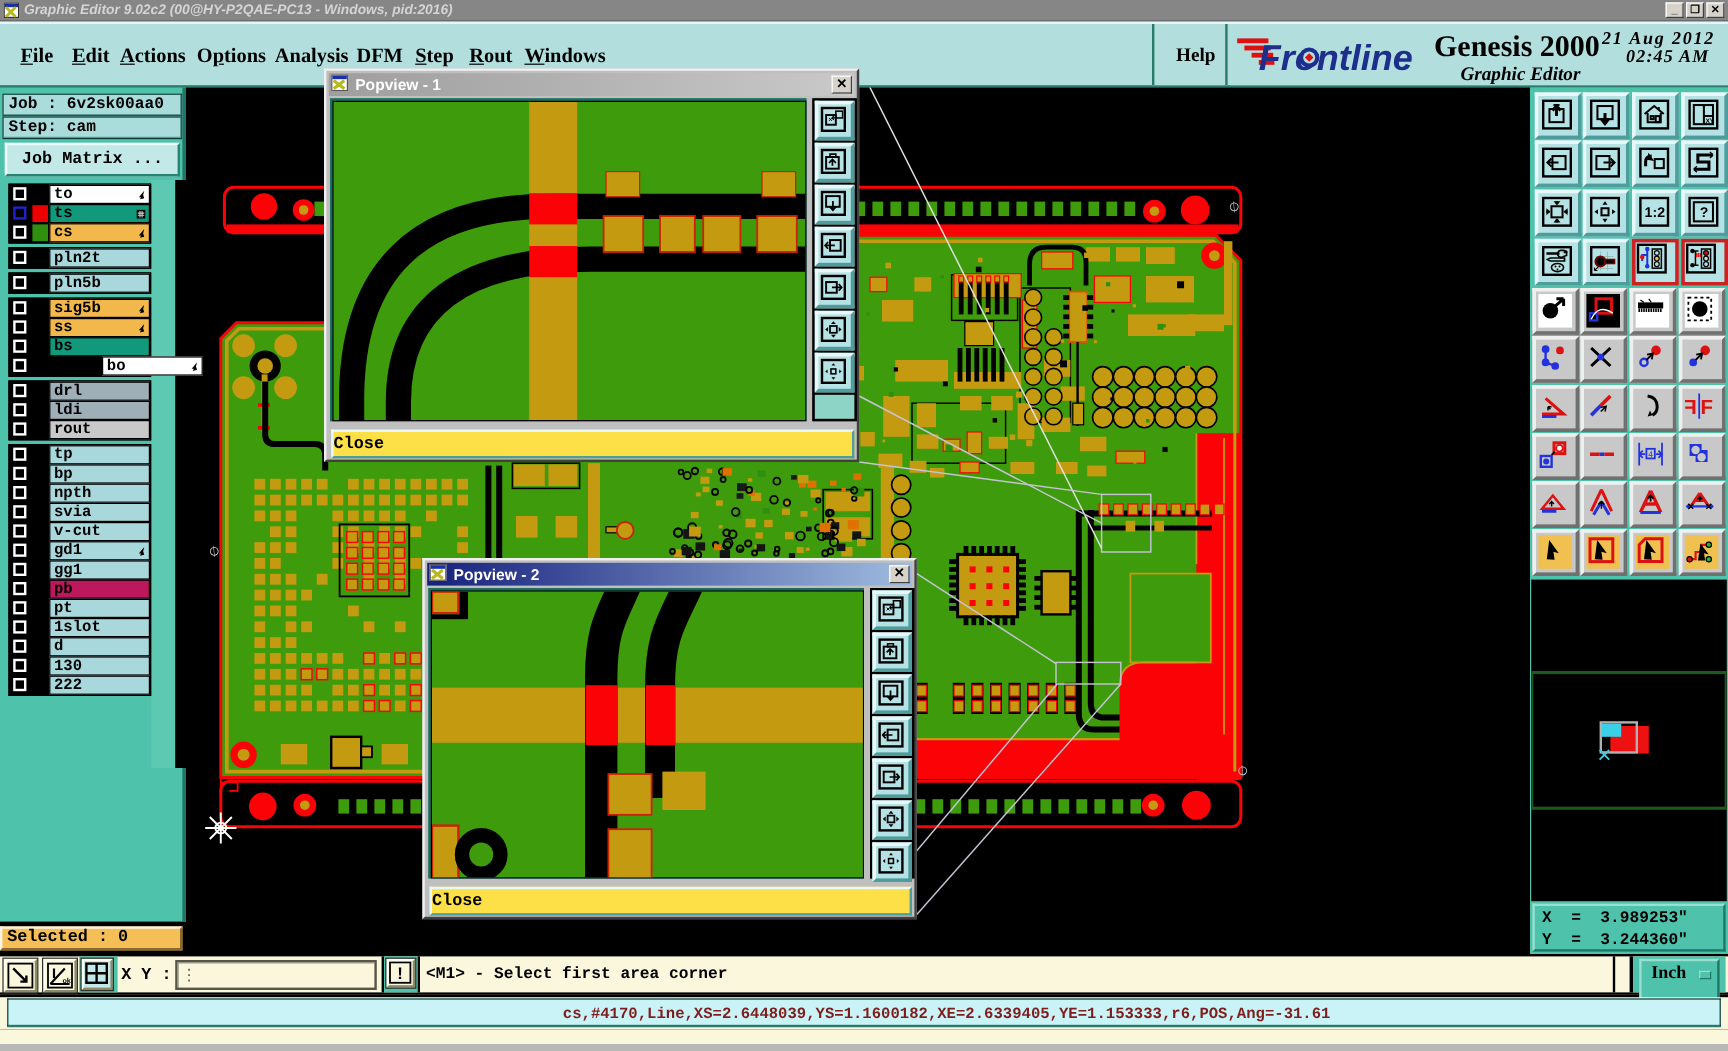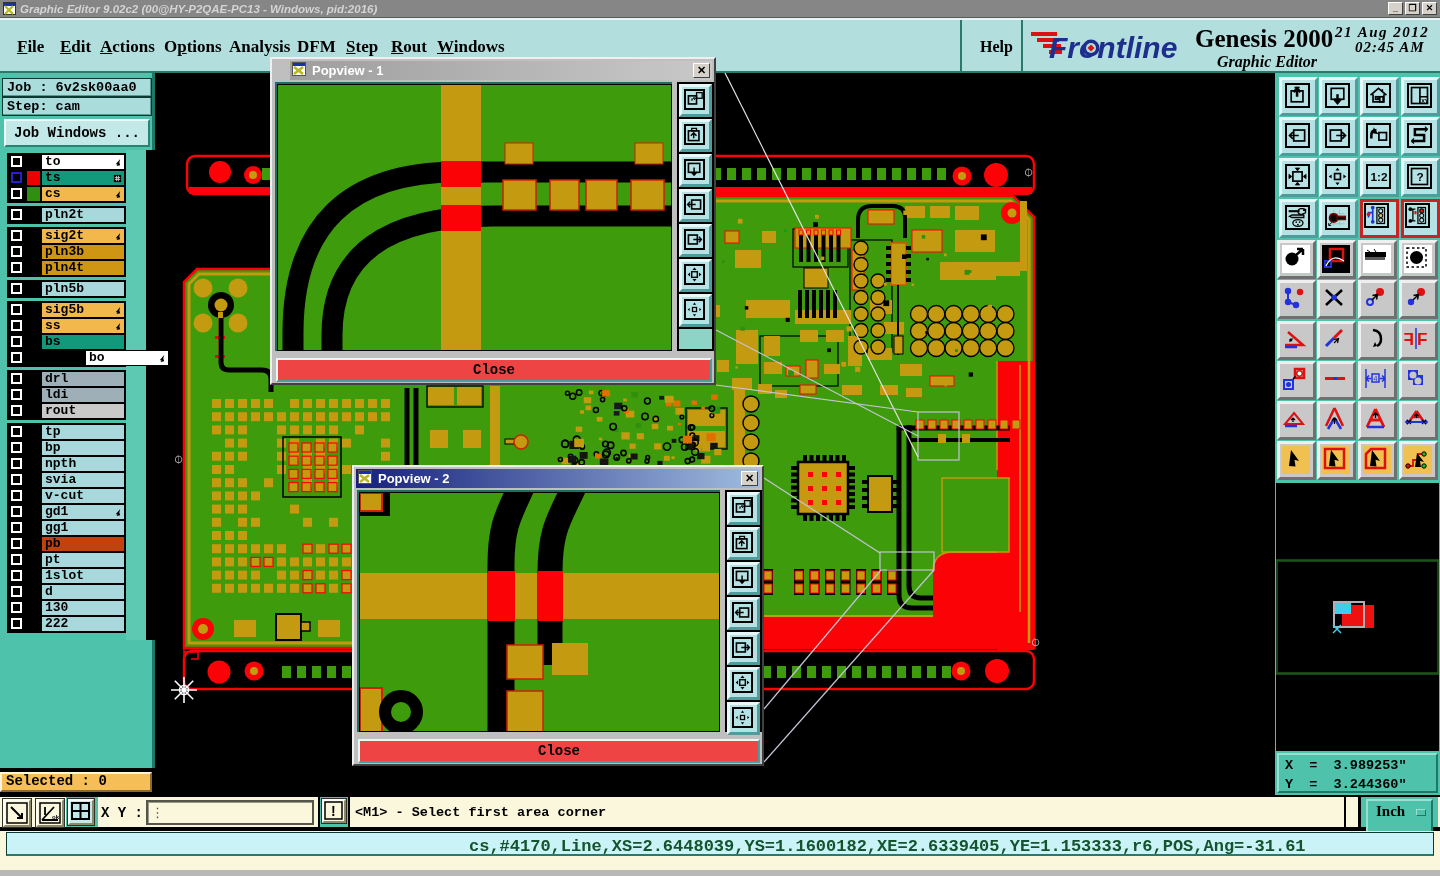--- a/index.html
+++ b/index.html
@@ -40,21 +40,21 @@
 #bottombar{left:0;top:795px;width:1440px;height:34px;background:#faf7dc;border-top:2px solid #000;border-bottom:2px solid #000;}
 #statusbar{left:0;top:831px;width:1440px;height:27px;background:#faf7dc;}
 #statusinner{position:absolute;left:6px;top:1px;width:1428px;height:24px;background:#c9f3f7;border:1px solid #0a3a32;border-bottom:2px solid #2a7a6a;}
 #bottomstrip{left:0;top:858px;width:1440px;height:18px;background:#faf7dc;border-bottom:6px solid #b8b8b8;}
 
 .popwin{position:absolute;background:#bfbfbf;border-top:2px solid #efefef;border-left:2px solid #efefef;border-right:2px solid #404040;border-bottom:2px solid #404040;}
 .poptitle{position:absolute;left:2px;top:2px;right:2px;height:19px;}
 .poptitle .t{position:absolute;left:22px;top:2px;color:#fff;font-size:13px;font-weight:bold;}
 .popx{position:absolute;top:2px;width:17px;height:15px;background:#d6d2ca;border-top:1px solid #fff;border-left:1px solid #fff;border-right:1px solid #404040;border-bottom:1px solid #404040;text-align:center;line-height:13px;font-size:11px;font-weight:bold;color:#000;}
 .popbtn{position:absolute;width:33px;height:33px;background:#b5e2e4;border-top:3px solid #e8f8f8;border-left:3px solid #e8f8f8;border-right:3px solid #4f9c9c;border-bottom:3px solid #4f9c9c;}
-.closebar{position:absolute;background:#ef4444;border-top:2px solid #e8f8f8;border-left:2px solid #e8f8f8;border-right:2px solid #4f9c9c;border-bottom:2px solid #4f9c9c;text-align:center;color:#000;font-size:14px;}
+.closebar{position:absolute;background:#fde047;border-top:2px solid #e8f8f8;border-left:2px solid #e8f8f8;border-right:2px solid #4f9c9c;border-bottom:2px solid #4f9c9c;text-align:left;color:#000;font-size:14px;}
 .micon{position:absolute;width:14px;height:14px;background:#fff;border:1px solid #555;}
 .micon .bar{position:absolute;left:0px;top:0px;width:12px;height:3px;background:#1a2faa;}
 </style>
 </head>
 <body>
 <div class="abs" id="titlebar">
   <div style="position:absolute;left:3px;top:2px;width:13px;height:13px;background:#fff;border:1px solid #333;">
     <div style="position:absolute;left:0;top:0;width:11px;height:3px;background:#1a2faa;"></div>
     <svg width="11" height="11" style="position:absolute;left:0;top:2px;">
         <path d="M1,1 L9,9 M9,1 L1,9" stroke="#b8b820" stroke-width="2.4"></path>
@@ -762,21 +762,21 @@
 <circle cx="29.0" cy="617.0" r="4.5" fill="none" stroke="#fff" stroke-width="1.6"></circle>
 <text x="23" y="392" font-size="10" fill="#ccc" transform="rotate(-45 23 392)">∅</text>
 <text x="873" y="105" font-size="10" fill="#ccc" transform="rotate(-45 873 105)">∅</text>
 <text x="880" y="575" font-size="10" fill="#ccc" transform="rotate(-45 880 575)">∅</text>
 </svg>
 </div>
 
 <div class="abs" id="leftpanel">
   <div class="lbox mono" style="top:5px;">Job : 6v2sk00aa0</div>
   <div class="lbox mono" style="top:24px;">Step: cam</div>
-  <div id="jobmatrix" class="mono">Job Windows ...</div>
+  <div id="jobmatrix" class="mono">Job Matrix ...</div>
   <div style="position:absolute;left:126px;top:77px;width:20px;height:490px;background:#5dc9b3;"></div>
   <div style="position:absolute;left:146px;top:77px;width:9px;height:490px;background:#000;"></div>
   <div id="layerlist">
 <div class="lgroup">
 <div class="lrow">
 <div class="cb"></div>
 <div class="col" style="background:#000;"></div>
 <div class="lab mono" style="background:#ffffff;">to<svg class="arrowico" viewBox="0 0 10 10">
               <path d="M8,1 L3,7 L5,7 L4,9 L8,8 L7,5 Z" fill="#000"></path>
             </svg></div>
@@ -801,39 +801,20 @@
 <div class="lrow">
 <div class="cb"></div>
 <div class="col" style="background:#000;"></div>
 <div class="lab mono" style="background:#a8d8dc;">pln2t</div>
 </div>
 </div>
 <div class="lgroup">
 <div class="lrow">
 <div class="cb"></div>
 <div class="col" style="background:#000;"></div>
-<div class="lab mono" style="background:#f2b84c;">sig2t<svg class="arrowico" viewBox="0 0 10 10">
-              <path d="M8,1 L3,7 L5,7 L4,9 L8,8 L7,5 Z" fill="#000"></path>
-            </svg></div>
-</div>
-<div class="lrow">
-<div class="cb"></div>
-<div class="col" style="background:#000;"></div>
-<div class="lab mono" style="background:#ce9612;">pln3b</div>
-</div>
-<div class="lrow">
-<div class="cb"></div>
-<div class="col" style="background:#000;"></div>
-<div class="lab mono" style="background:#ce9612;">pln4t</div>
-</div>
-</div>
-<div class="lgroup">
-<div class="lrow">
-<div class="cb"></div>
-<div class="col" style="background:#000;"></div>
 <div class="lab mono" style="background:#a8d8dc;">pln5b</div>
 </div>
 </div>
 <div class="lgroup">
 <div class="lrow">
 <div class="cb"></div>
 <div class="col" style="background:#000;"></div>
 <div class="lab mono" style="background:#f2b84c;">sig5b<svg class="arrowico" viewBox="0 0 10 10">
               <path d="M8,1 L3,7 L5,7 L4,9 L8,8 L7,5 Z" fill="#000"></path>
             </svg></div>
@@ -909,21 +890,21 @@
             </svg></div>
 </div>
 <div class="lrow">
 <div class="cb"></div>
 <div class="col" style="background:#000;"></div>
 <div class="lab mono" style="background:#a8d8dc;">gg1</div>
 </div>
 <div class="lrow">
 <div class="cb"></div>
 <div class="col" style="background:#000;"></div>
-<div class="lab mono" style="background:#c2410c;">pb</div>
+<div class="lab mono" style="background:#be185d;">pb</div>
 </div>
 <div class="lrow">
 <div class="cb"></div>
 <div class="col" style="background:#000;"></div>
 <div class="lab mono" style="background:#a8d8dc;">pt</div>
 </div>
 <div class="lrow">
 <div class="cb"></div>
 <div class="col" style="background:#000;"></div>
 <div class="lab mono" style="background:#a8d8dc;">1slot</div>
@@ -1313,27 +1294,27 @@
 <div style="position:absolute;left:1344px;top:0px;width:2px;height:30px;background:#000;"></div>
 <div style="position:absolute;left:1358px;top:0px;width:3px;height:30px;background:#000;"></div>
 <div style="position:absolute;left:1361px;top:0px;width:77px;height:30px;background:#4ec2aa;"></div>
 <div style="position:absolute;left:1366px;top:2px;width:67px;height:43px;background:#4ec2aa;border-top:2px solid #9adfd0;border-left:2px solid #9adfd0;border-right:2px solid #1e7868;border-bottom:2px solid #1e7868;">
       <span class="serif" style="position:absolute;left:8px;top:2px;font-size:15px;">Inch</span>
       <span style="position:absolute;left:48px;top:8px;width:10px;height:7px;background:#4ec2aa;border-top:1px solid #9adfd0;border-left:1px solid #9adfd0;border-right:1px solid #1e7868;border-bottom:1px solid #1e7868;"></span>
     </div>
 </div>
 <div class="abs" id="statusbar">
   <div id="statusinner">
-      <div class="mono" style="position:absolute;left:462px;top:4px;font-size:17px;color:#14532d;">cs,#4170,Line,XS=2.6448039,YS=1.1600182,XE=2.6339405,YE=1.153333,r6,POS,Ang=-31.61</div>
+      <div class="mono" style="position:absolute;left:462px;top:4px;font-size:13px;color:#7f1d1d;">cs,#4170,Line,XS=2.6448039,YS=1.1600182,XE=2.6339405,YE=1.153333,r6,POS,Ang=-31.61</div>
     </div>
 </div>
 <div class="abs" id="bottomstrip"></div>
 
 <div class="popwin" style="left:270px;top:57px;width:446px;height:328px;">
-<div class="poptitle" style="background:linear-gradient(to right,#9e9e9e,#c9c9c9);margin-left:16px;">
+<div class="poptitle" style="background:linear-gradient(to right,#9e9e9e,#c9c9c9);">
 <div class="micon" style="left:2px;top:1px;">
         <div class="bar"></div>
         <svg width="12" height="10" style="position:absolute;left:0;top:3px;">
           <path d="M1,1 L10,8 M10,1 L1,8" stroke="#b8b820" stroke-width="2.6"></path>
         </svg>
       </div>
 <div class="t">Popview - 1</div>
 <div class="popx" style="right:2px;">✕</div>
 </div>
 <div style="position:absolute;left:3px;top:23px;width:397px;height:269px;background:#2a7a6a;border:2px solid #1e6e5e;">

